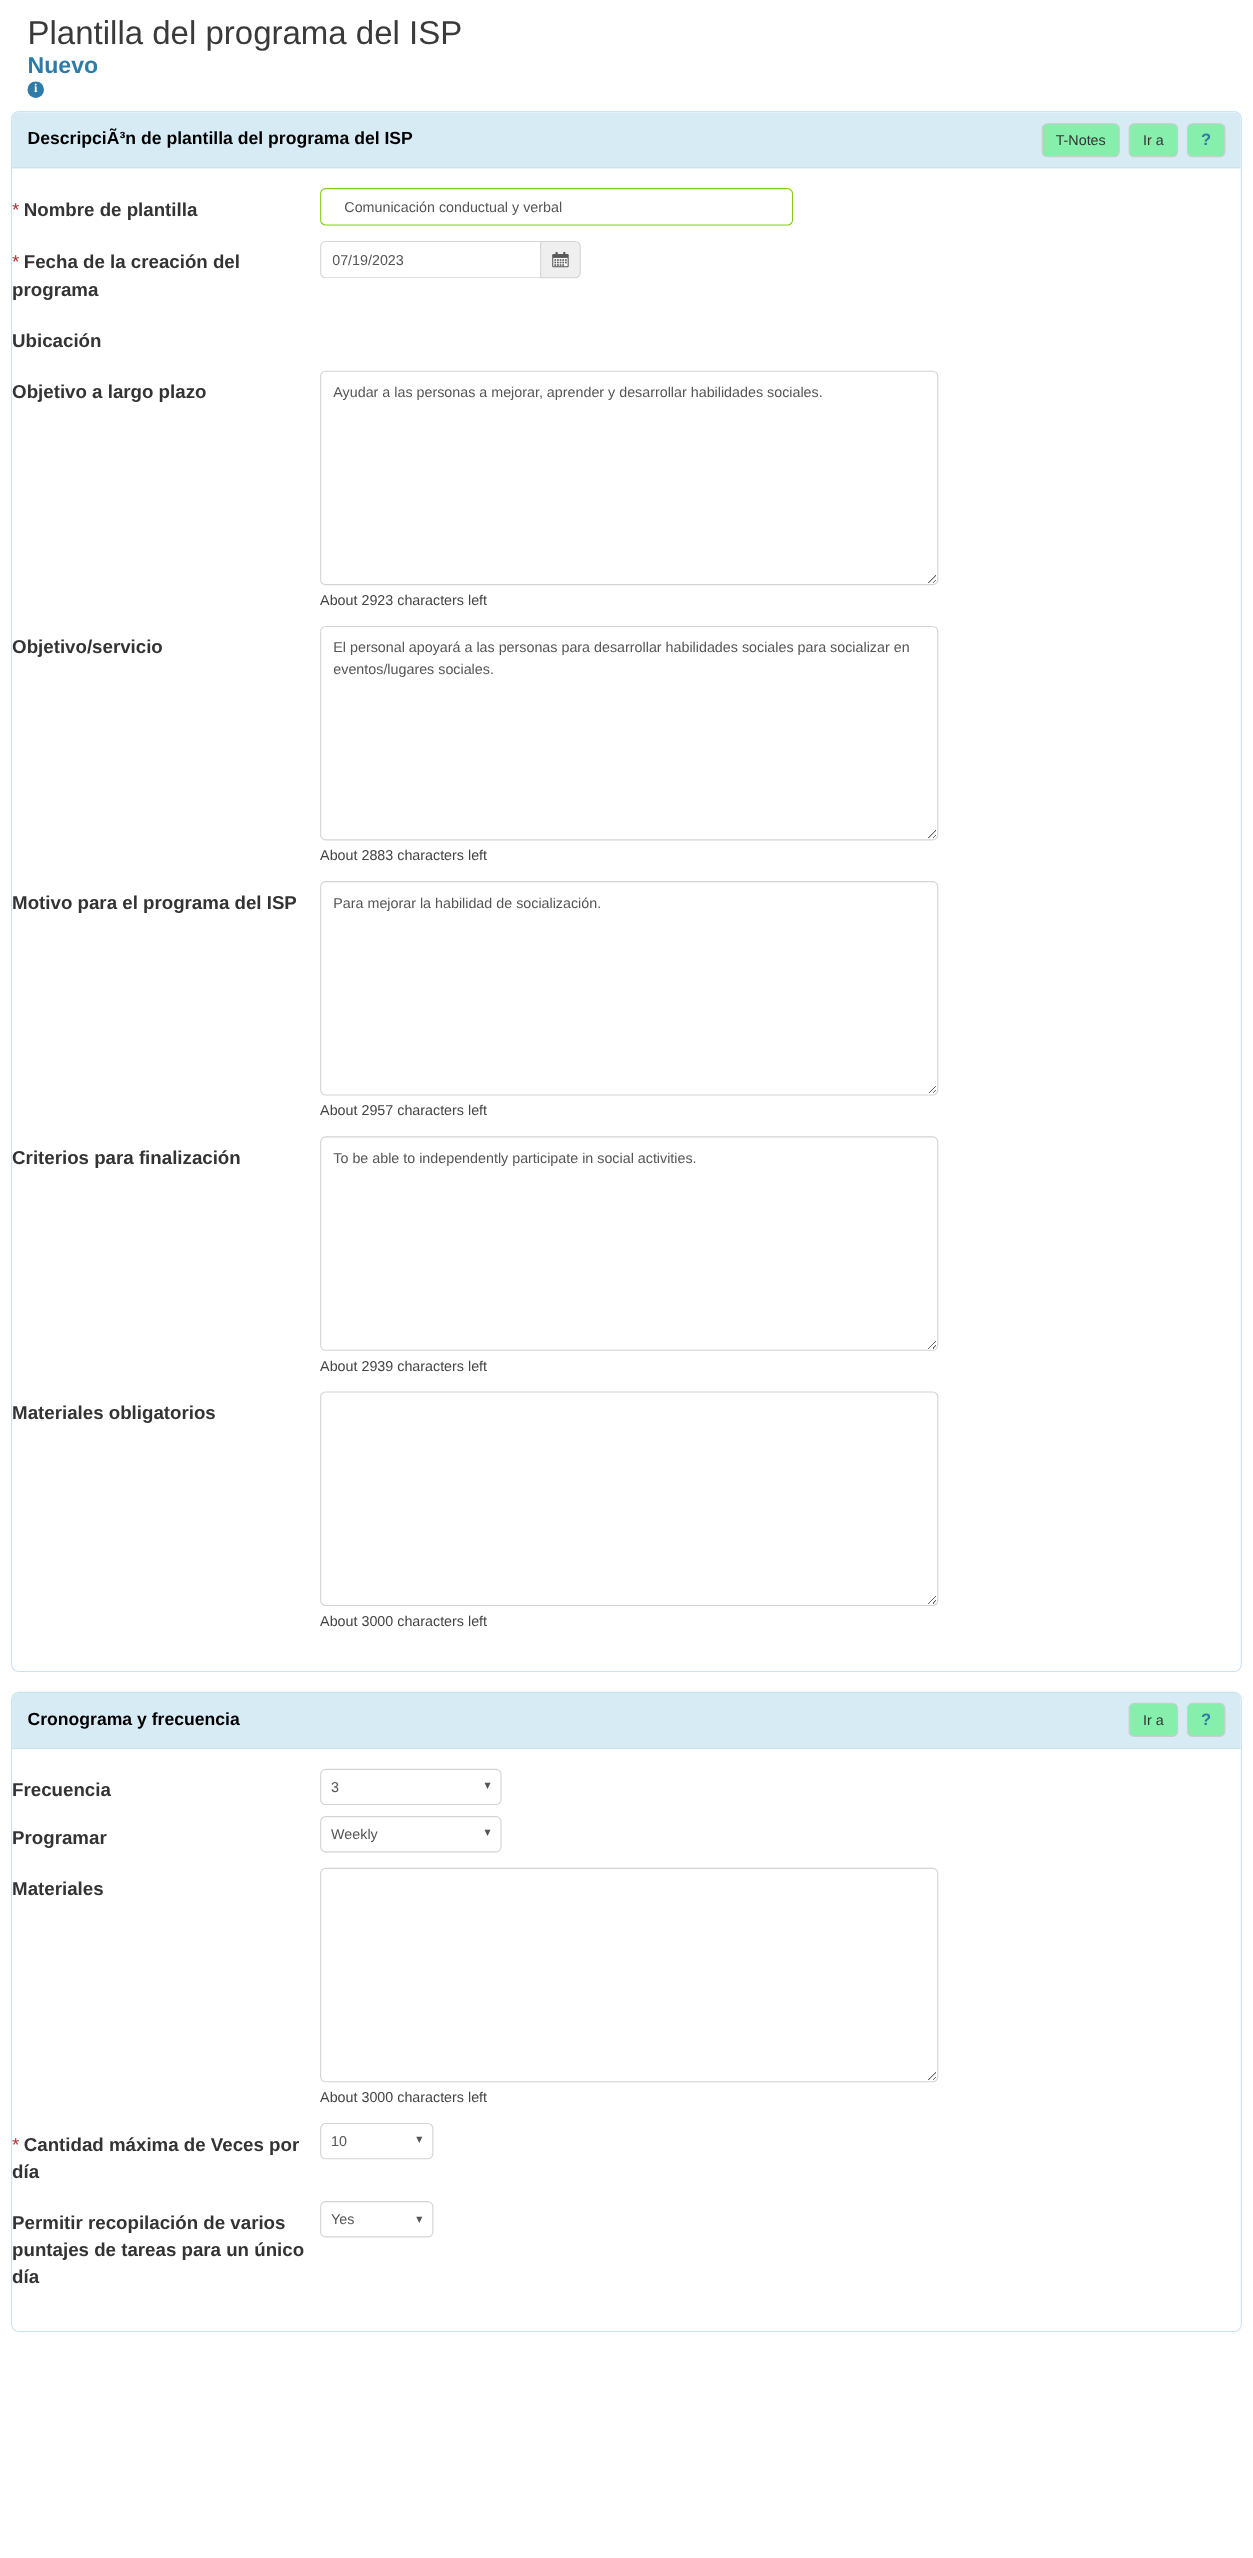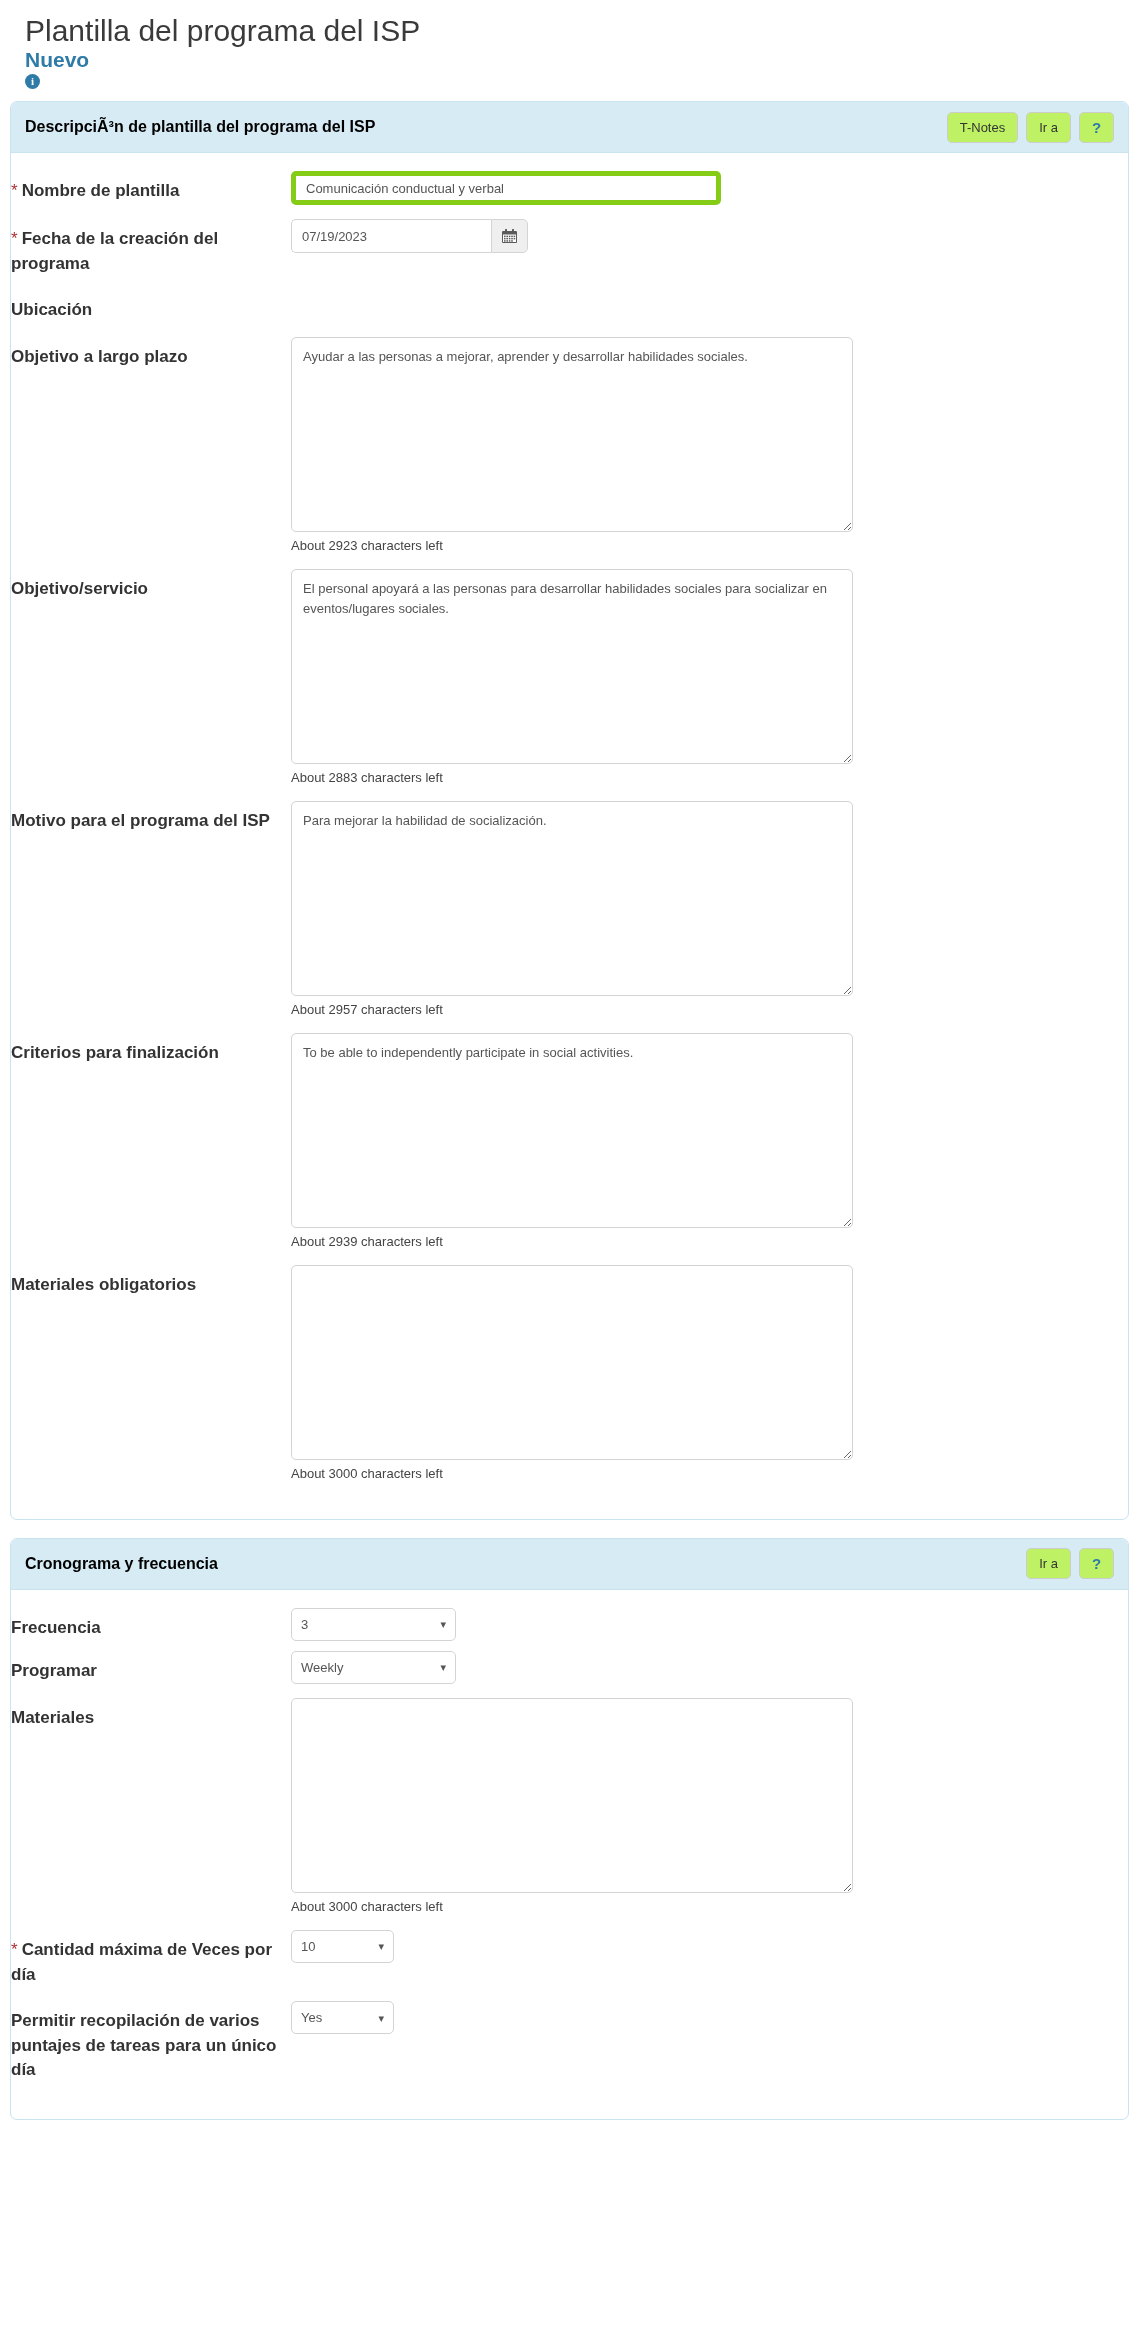--- a/index.html
+++ b/index.html
@@ -65,21 +65,21 @@
     align-items: center;
     justify-content: space-between;
   }
   .panel-title {
     font-size: 16px;
     font-weight: bold;
     color: #000000;
   }
   .panel-header-buttons { display: flex; gap: 8px; }
   .hdr-btn {
-    background: #bef264;
+    background: #86efac;
     border: 1px solid #cccccc;
     border-radius: 5px;
     min-width: 35px;
     height: 31px;
     padding: 0 12px;
     font-size: 13px;
     color: #333333;
     font-family: "Liberation Sans", sans-serif;
     cursor: pointer;
     display: flex;
@@ -116,24 +116,24 @@
   .req {
     color: #b03030;
     font-weight: normal;
     margin-right: 4px;
   }
   .fld-col { flex: 1; }
 
   input.txt {
     width: 430px;
     height: 34px;
-    padding: 6px 10px;
-    font-size: 13px;
-    color: #555555;
-    border: 5px solid #84cc16;
+    padding: 6px 21px;
+    font-size: 13px;
+    color: #555555;
+    border: 1px solid #84cc16;
     border-radius: 5px;
     background: #ffffff;
     font-family: "Liberation Sans", sans-serif;
     outline: none;
   }
 
   .date-wrap { display: flex; }
   input.date-input {
     width: 200px;
     height: 34px;

